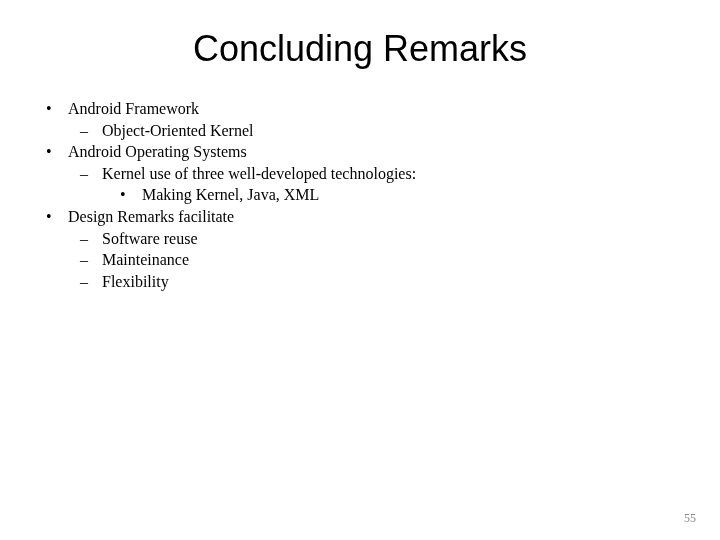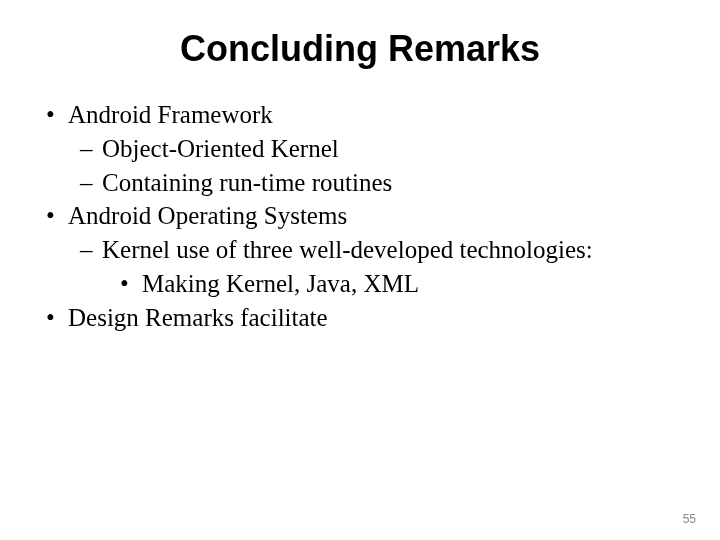--- a/index.html
+++ b/index.html
@@ -8,74 +8,82 @@
       height: 540px;
       background: #ffffff;
       font-family: "Times New Roman", Times, serif;
       color: #000;
       position: relative;
       padding: 20px 40px;
     }
     .title {
       font-family: Arial, Helvetica, sans-serif;
       font-size: 36px;
-      font-weight: 700;
+      font-weight: 400;
       text-align: center;
       margin-top: 8px;
       margin-bottom: 28px;
     }
     .content {
-      font-size: 25px;
+      font-size: 16px;
       line-height: 1.35;
     }
     ul { list-style: none; }
     .lvl1 > li { padding-left: 0; }
     .lvl1 > li > .row::before { content: "•"; display: inline-block; width: 22px; margin-left: 6px; }
     .lvl2 > li > .row::before { content: "–"; display: inline-block; width: 22px; margin-left: 40px; }
     .lvl3 > li > .row::before { content: "•"; display: inline-block; width: 22px; margin-left: 80px; }
     .row { display: block; }
     .page-num {
       position: absolute;
       bottom: 14px;
       right: 24px;
-      font-family: Liberation Sans, sans-serif;
+      font-family: Liberation Serif, serif;
       font-size: 12px;
       color: #8a8a8a;
     }
   </style>
 </head>
 <body>
 
 <h1 class="title">Concluding Remarks</h1>
 
 <div class="content">
   <ul class="lvl1">
     <li>
       <span class="row">Android Framework</span>
       <ul class="lvl2">
         <li>
             <span class="row">Object-Oriented Kernel</span>
-          </li>
-        <li>
-            <span class="row">Containing run-time routines</span>
           </li>
       </ul>
     </li>
     <li>
       <span class="row">Android Operating Systems</span>
       <ul class="lvl2">
         <li>
           <span class="row">Kernel use of three well-developed technologies:</span>
           <ul class="lvl3">
             <li>
                 <span class="row">Making Kernel, Java, XML</span>
               </li>
           </ul>
         </li>
       </ul>
     </li>
     <li>
       <span class="row">Design Remarks facilitate</span>
+      <ul class="lvl2">
+        <li>
+            <span class="row">Software reuse</span>
+          </li>
+        <li>
+            <span class="row">Mainteinance</span>
+          </li>
+        <li>
+            <span class="row">Flexibility</span>
+          </li>
+      </ul>
     </li>
   </ul>
 </div>
 
 <div class="page-num">55</div>
 
 </body></html>

